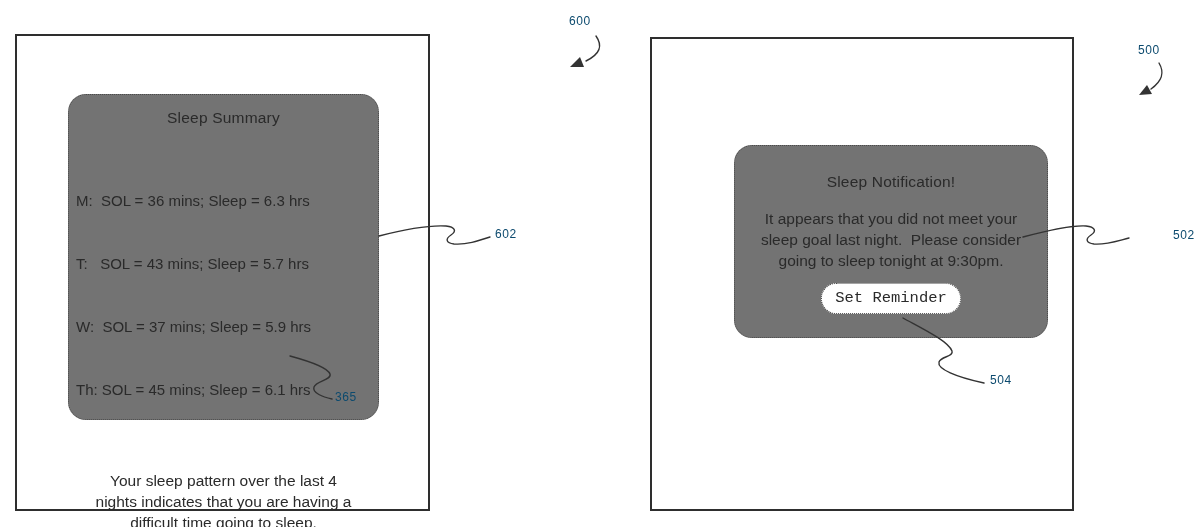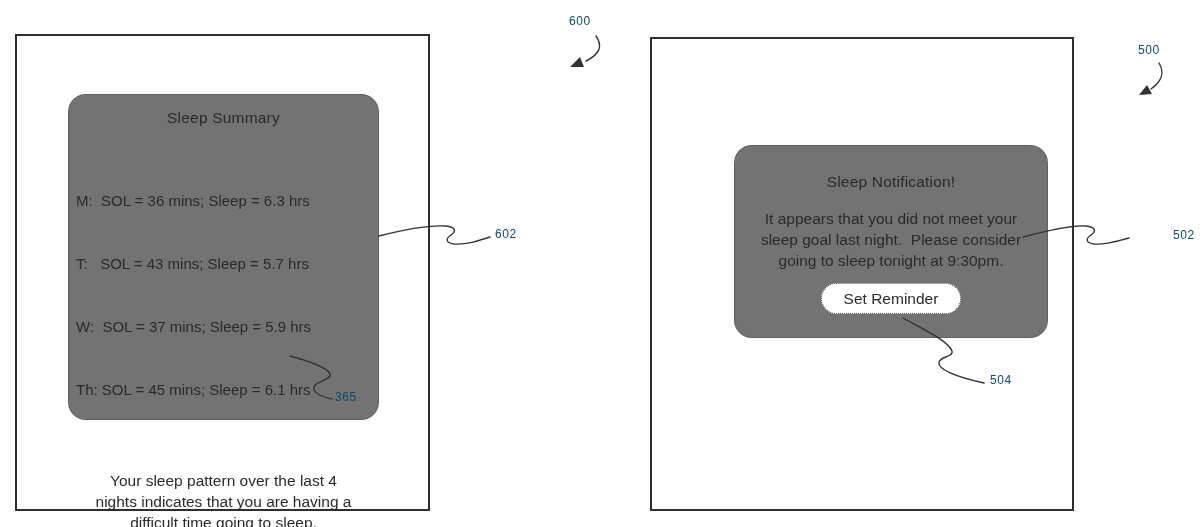--- a/index.html
+++ b/index.html
@@ -49,21 +49,21 @@
   }
   .note-pattern { margin-top: 28px; }
   .note-body    { margin-top: 17px; }
   .pill-button {
     display: block;
     margin: 12px auto 0 auto;
     width: 140px; height: 31px;
     border: 1.6px dotted #4b4b4b;
     border-radius: 16px;
     background: #ffffff;
-    font-family: Liberation Sans, sans-serif;
+    font-family: Liberation Mono, monospace;
     font-size: 15.5px;
     color: #2a2a2a;
     line-height: 27px;
     text-align: center;
     cursor: pointer;
   }
   .ref-label {
     position: absolute;
     font-size: 12px;
     letter-spacing: 0.6px;

